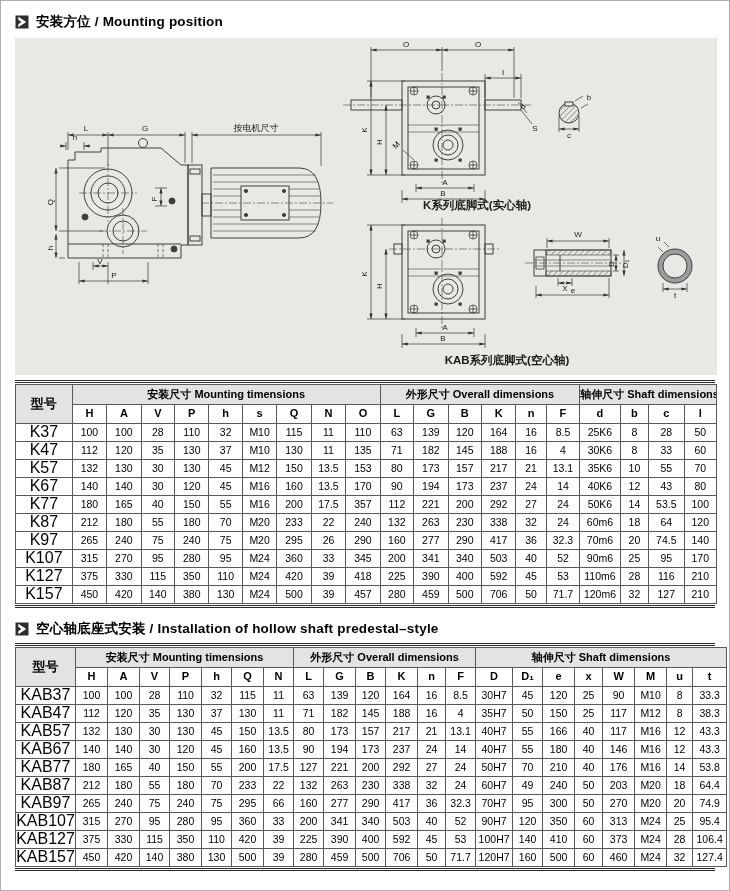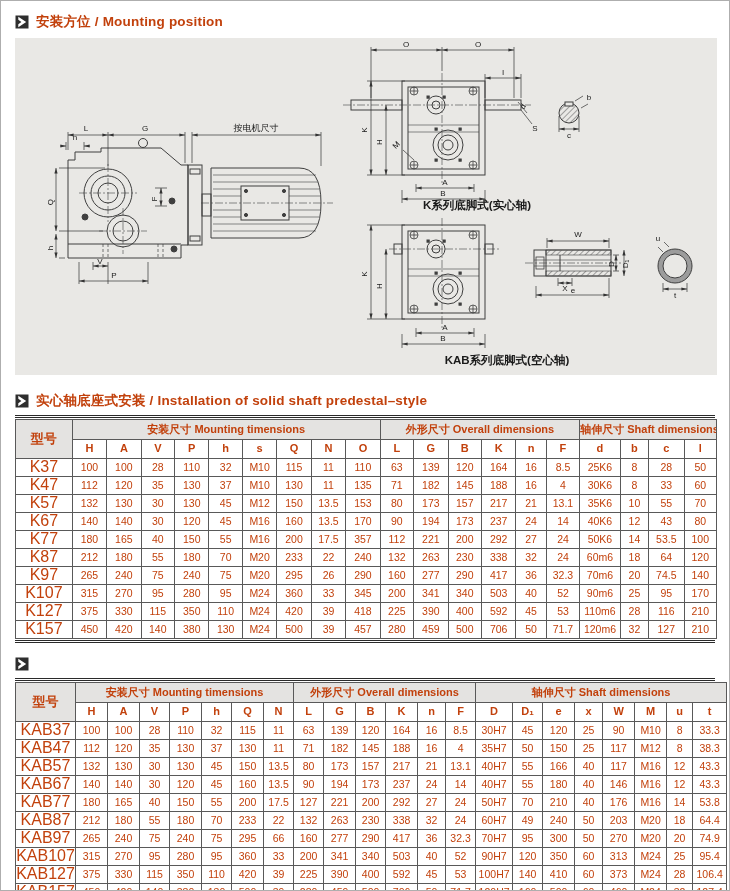--- a/index.html
+++ b/index.html
@@ -1,19 +1,19 @@
 <!DOCTYPE html>
 <html><head>
 <meta charset="utf-8">
 <style>
   html,body { margin:0; padding:0; background:#ffffff; }
   .page {
     position:relative; width:728px; height:889px; box-sizing:content-box;
     border:1px solid #aeaeae; background:#ffffff; overflow:hidden;
-    font-family:"Liberation Sans", sans-serif; color:#c2410c;
+    font-family:"Liberation Sans", sans-serif; color:#000000;
   }
   .sec-header { display:flex; align-items:center; gap:7px; margin-left:14px; height:18px; }
   .sec-header.h1 { margin-top:12px; }
   .sec-header.h2 { margin-top:17px; }
   .sec-header.h3 { margin-top:12px; }
   .sec-icon { width:14px; height:14px; flex:0 0 auto; }
   .sec-icon svg { display:block; }
   .sec-title { font-size:13.5px; font-weight:bold; white-space:nowrap; letter-spacing:.2px; }
   .drawing-panel { margin:7px 14px 0 14px; width:702px; height:337px; background:#e9e8e5; }
   .tbl-wrap { margin:5px 14px 0 14px; border-top:3px double #2a2a2a; border-bottom:3px double #2a2a2a; padding:1px 0; }
@@ -323,29 +323,20 @@
           <line x1="648" y1="251" x2="672" y2="251" marker-start="url(#arr)" marker-end="url(#arr)"></line>
         </g>
         <text class="dimlbl" x="643" y="203" text-anchor="middle">u</text>
         <text class="dimlbl" x="660" y="260" text-anchor="middle">t</text>
       </g>
 
       <text class="cap" x="492" y="326" text-anchor="middle">KAB系列底脚式(空心轴)</text>
     </svg>
   </div>
 
-  <div class="sec-header h2">
-    <span class="sec-icon">
-      <svg width="14" height="14" viewBox="0 0 14 14">
-          <rect x="0.5" y="0.5" width="13" height="13" fill="#2e2e2e"></rect>
-          <path d="M3.3 1.7 L11.2 7 L3.3 12.3 L3.3 9.2 L6.4 7 L3.3 4.8 Z" fill="#ffffff"></path>
-        </svg>
-    </span>
-    <span class="sec-title">实心轴底座式安装 / Installation of solid shaft predestal–style</span>
-  </div>
 
   <div class="tbl-wrap">
     <table class="tbl">
         <colgroup>
           <col style="width: 56px;">
           <col style="width: 34px;">
           <col style="width: 34px;">
           <col style="width: 33px;">
           <col style="width: 34px;">
           <col style="width: 33px;">
@@ -618,20 +609,21 @@
       </table>
   </div>
 
   <div class="sec-header h3">
     <span class="sec-icon">
       <svg width="14" height="14" viewBox="0 0 14 14">
           <rect x="0.5" y="0.5" width="13" height="13" fill="#2e2e2e"></rect>
           <path d="M3.3 1.7 L11.2 7 L3.3 12.3 L3.3 9.2 L6.4 7 L3.3 4.8 Z" fill="#ffffff"></path>
         </svg>
     </span>
+    <span class="sec-title">空心轴底座式安装 / Installation of hollow shaft predestal–style</span>
   </div>
 
   <div class="tbl-wrap">
     <table class="tbl">
         <colgroup>
           <col style="width: 60px;">
           <col style="width: 32px;">
           <col style="width: 32px;">
           <col style="width: 30px;">
           <col style="width: 32px;">

